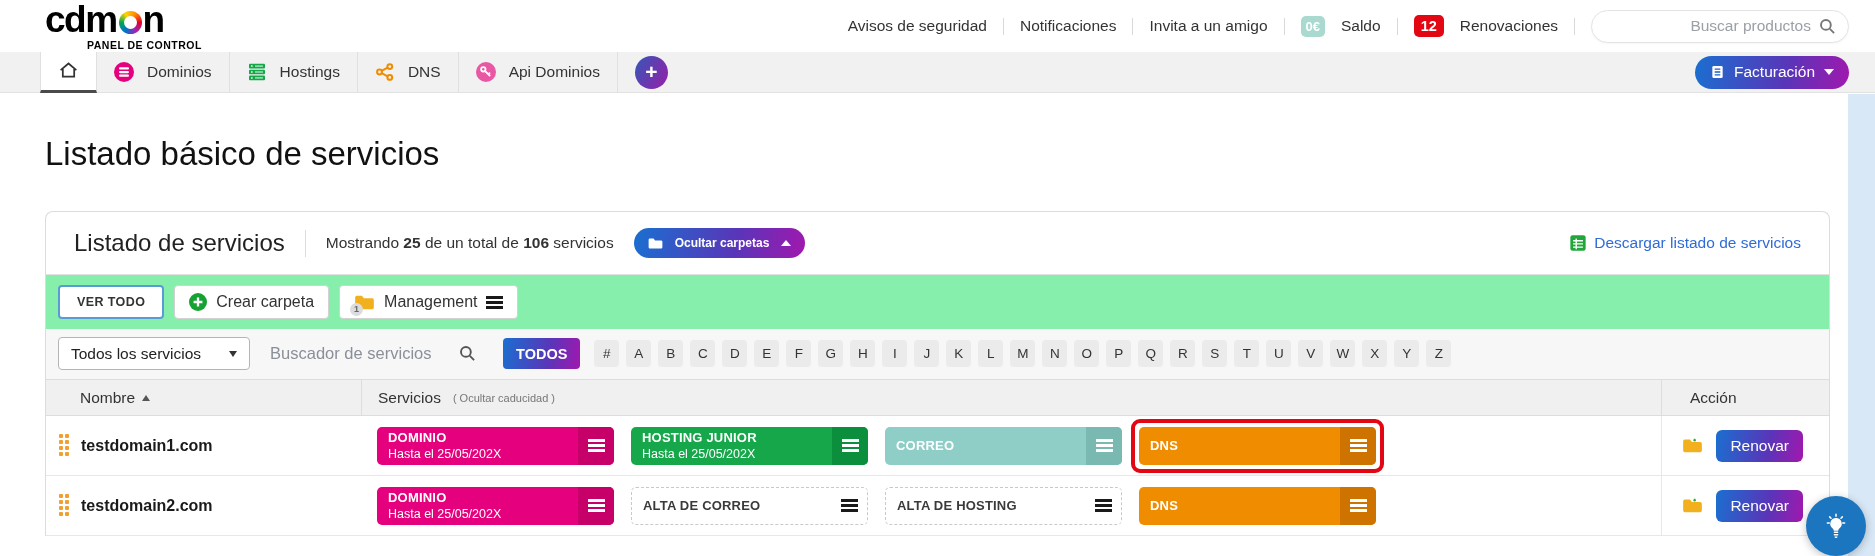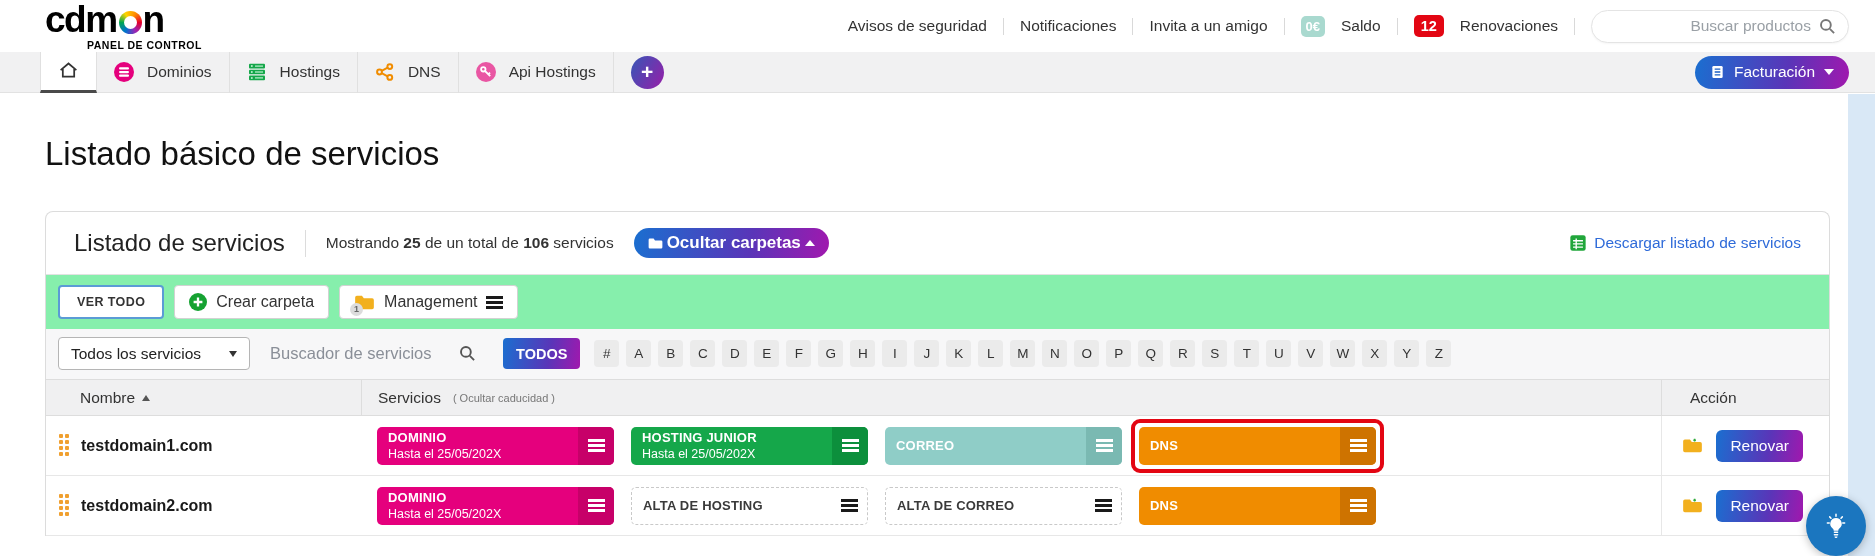--- a/index.html
+++ b/index.html
@@ -55,22 +55,22 @@
   .page-title { font-size:33px; font-weight:400; color:#111; margin:42px 0 38px 45px; }
   .panel { margin:0 45px 0 45px; background:#fff; border:1px solid #dcdcdc; border-bottom:none;
     border-radius:8px 8px 0 0; }
   .panel-header { display:flex; align-items:center; height:62px; padding:0 28px; gap:20px; }
   .panel-title { font-size:24px; font-weight:400; color:#222; }
   .vdiv { width:1px; height:27px; background:#dcdcdc; }
   .showing { font-size:15.5px; color:#333; }
   .showing b { font-weight:bold; }
   .pill-grad { background:linear-gradient(100deg,#1a6fd0 0%,#5a35b8 60%,#a118ae 100%);
     color:#fff; border:none; cursor:pointer; font-family:inherit; }
-  .hide-folders-btn { height:30px; padding:0 14px; border-radius:15px; font-size:17px;
-    font-weight:bold; display:flex; align-items:center; gap:4px; }
+  .hide-folders-btn { height:30px; padding:0 14px; border-radius:15px; font-size:12px;
+    font-weight:bold; display:flex; align-items:center; gap:12px; }
   .download-link { margin-left:auto; display:flex; align-items:center; gap:7px;
     color:#2f6bd9; font-size:15.5px; cursor:pointer; }
   
   .toolbar { background:#86efac; border-top:1px solid #e2e2e2; padding:10px 12px;
     display:flex; align-items:center; gap:10px; }
   .btn-vertodo { height:34px; padding:0 17px; background:#fff; border:2px solid #5b9bd5;
     border-radius:4px; font-size:12.5px; font-weight:bold; letter-spacing:.4px; color:#333;
     font-family:inherit; cursor:pointer; }
   .btn-white { height:34px; padding:0 14px; background:#fff; border:1px solid #d2d2d2;
     border-radius:4px; font-size:16px; color:#333; font-family:inherit; cursor:pointer;
@@ -223,21 +223,21 @@
     <span>DNS</span>
   </div>
   <div class="tab">
     <svg width="20" height="20" viewBox="0 0 20 20">
       <circle cx="10" cy="10" r="10" fill="#e956a3"></circle>
       <g stroke="#fff" stroke-width="1.8" fill="none">
         <circle cx="7.3" cy="7.3" r="2.2"></circle>
         <path d="M9 9l5.2 5.2M12.3 12.3l1.7-1.7"></path>
       </g>
     </svg>
-    <span>Api Hostings</span>
+    <span>Api Dominios</span>
   </div>
   <div class="tab add-tab">
     <span class="add-btn">+</span>
   </div>
 
   <div class="billing-btn">
     <svg width="15" height="16" viewBox="0 0 16 16">
       <rect x="2.5" y="1.5" width="11" height="13" rx="1.5" fill="#fff"></rect>
       <g stroke="#1b5fc4" stroke-width="1.4">
           <path d="M5 5h6M5 8h6M5 11h6"></path>
@@ -443,30 +443,30 @@
         <div class="chip-body">
           <span class="chip-label">DOMINIO</span>
           <span class="chip-sub">Hasta el 25/05/202X</span>
         </div>
         <div class="chip-menu">
             <i class="burger"></i>
           </div>
       </div>
       <div class="chip white">
         <div class="chip-body">
+          <span class="chip-label">ALTA DE CORREO</span>
+
+        </div>
+        <div class="chip-menu">
+            <i class="burger dark"></i>
+          </div>
+      </div>
+      <div class="chip white">
+        <div class="chip-body">
           <span class="chip-label">ALTA DE HOSTING</span>
-
-        </div>
-        <div class="chip-menu">
-            <i class="burger dark"></i>
-          </div>
-      </div>
-      <div class="chip white">
-        <div class="chip-body">
-          <span class="chip-label">ALTA DE CORREO</span>
 
         </div>
         <div class="chip-menu">
             <i class="burger dark"></i>
           </div>
       </div>
       <div class="chip orange">
         <div class="chip-body">
           <span class="chip-label">DNS</span>
 

